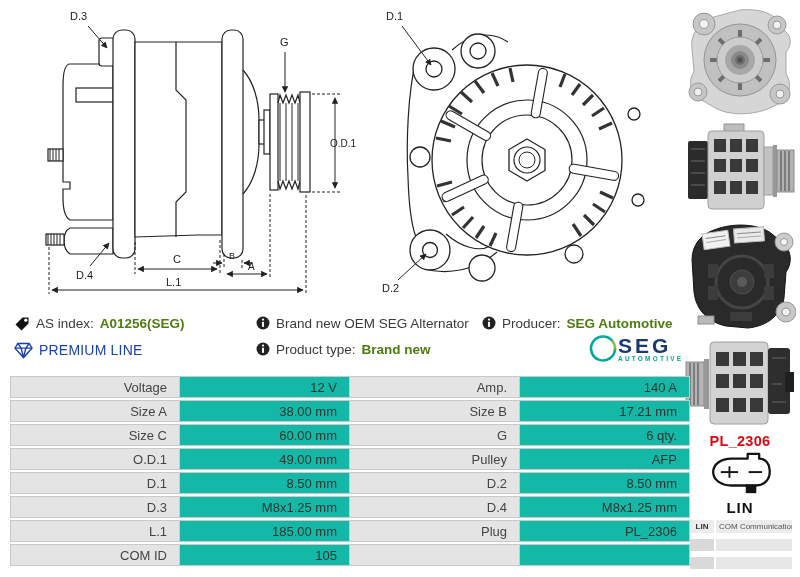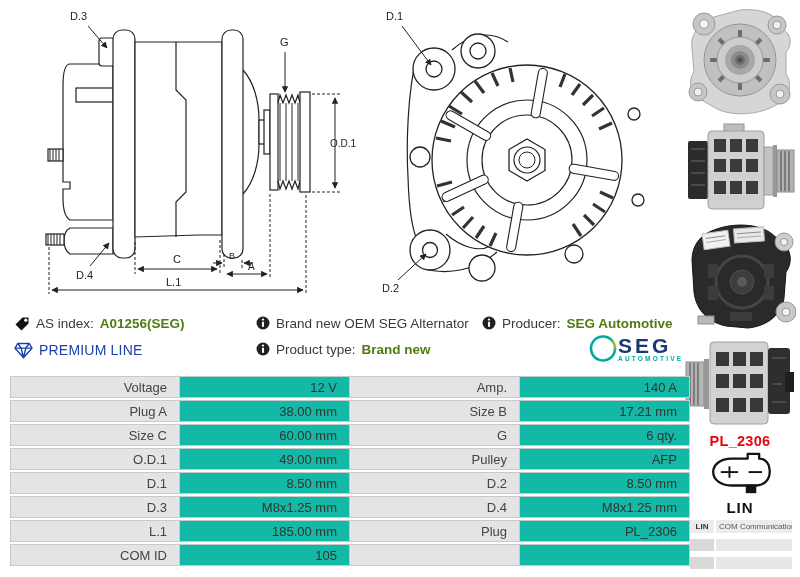--- a/index.html
+++ b/index.html
@@ -403,21 +403,21 @@
         <col style="width:170px">
       </colgroup>
     <tbody>
         <tr>
       <td class="lbl">Voltage</td>
       <td class="val">12 V</td>
       <td class="lbl">Amp.</td>
       <td class="val">140 A</td>
     </tr>
     <tr>
-      <td class="lbl">Plug A</td>
+      <td class="lbl">Size A</td>
       <td class="val">38.00 mm</td>
       <td class="lbl">Size B</td>
       <td class="val">17.21 mm</td>
     </tr>
     <tr>
       <td class="lbl">Size C</td>
       <td class="val">60.00 mm</td>
       <td class="lbl">G</td>
       <td class="val">6 qty.</td>
     </tr>

